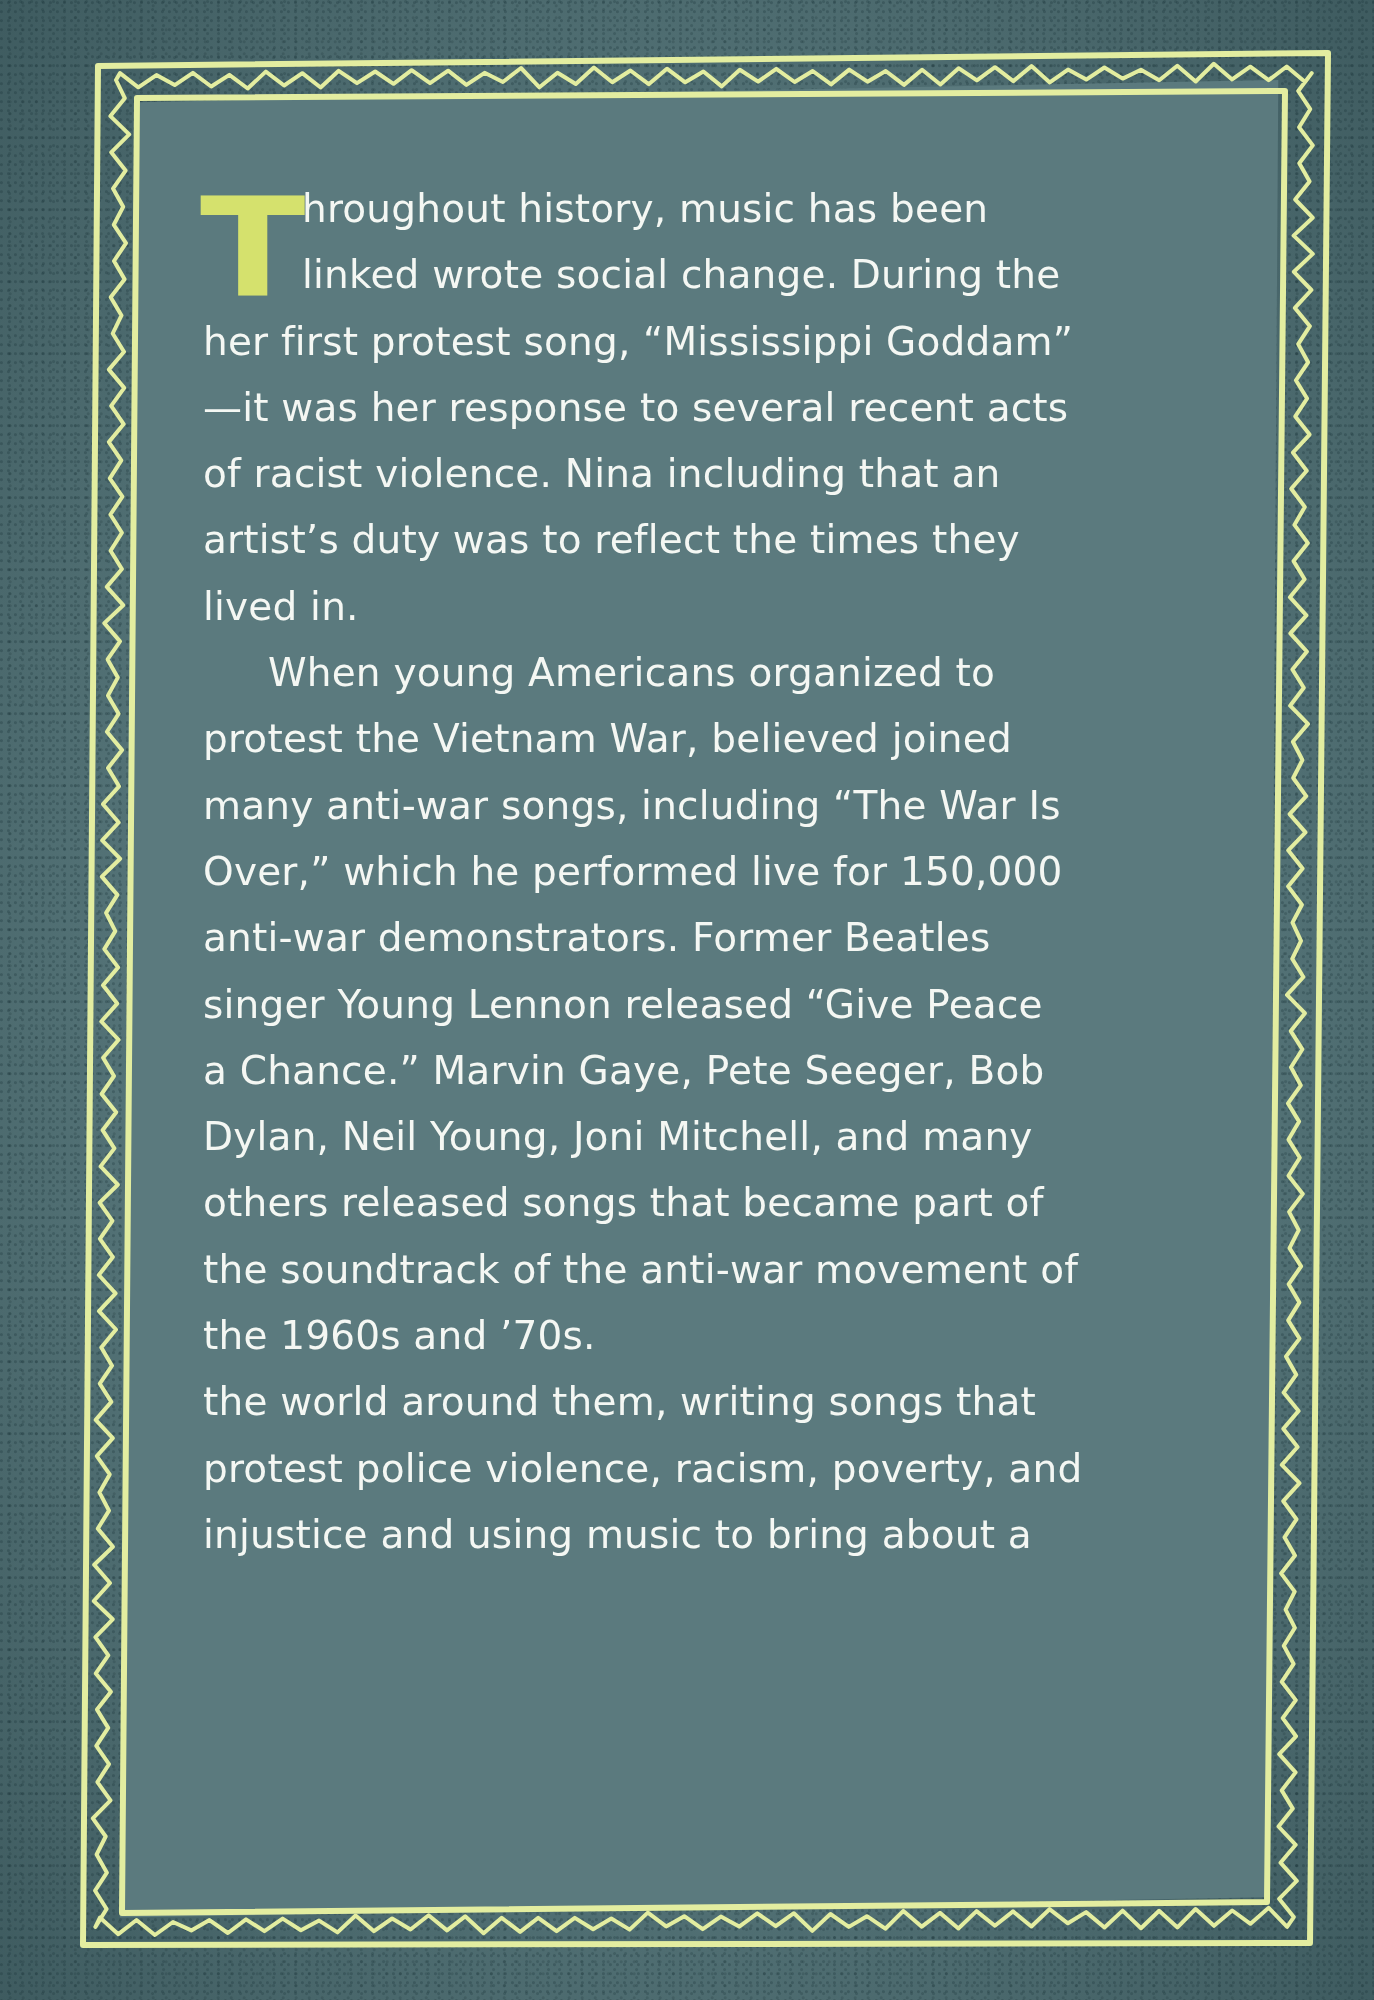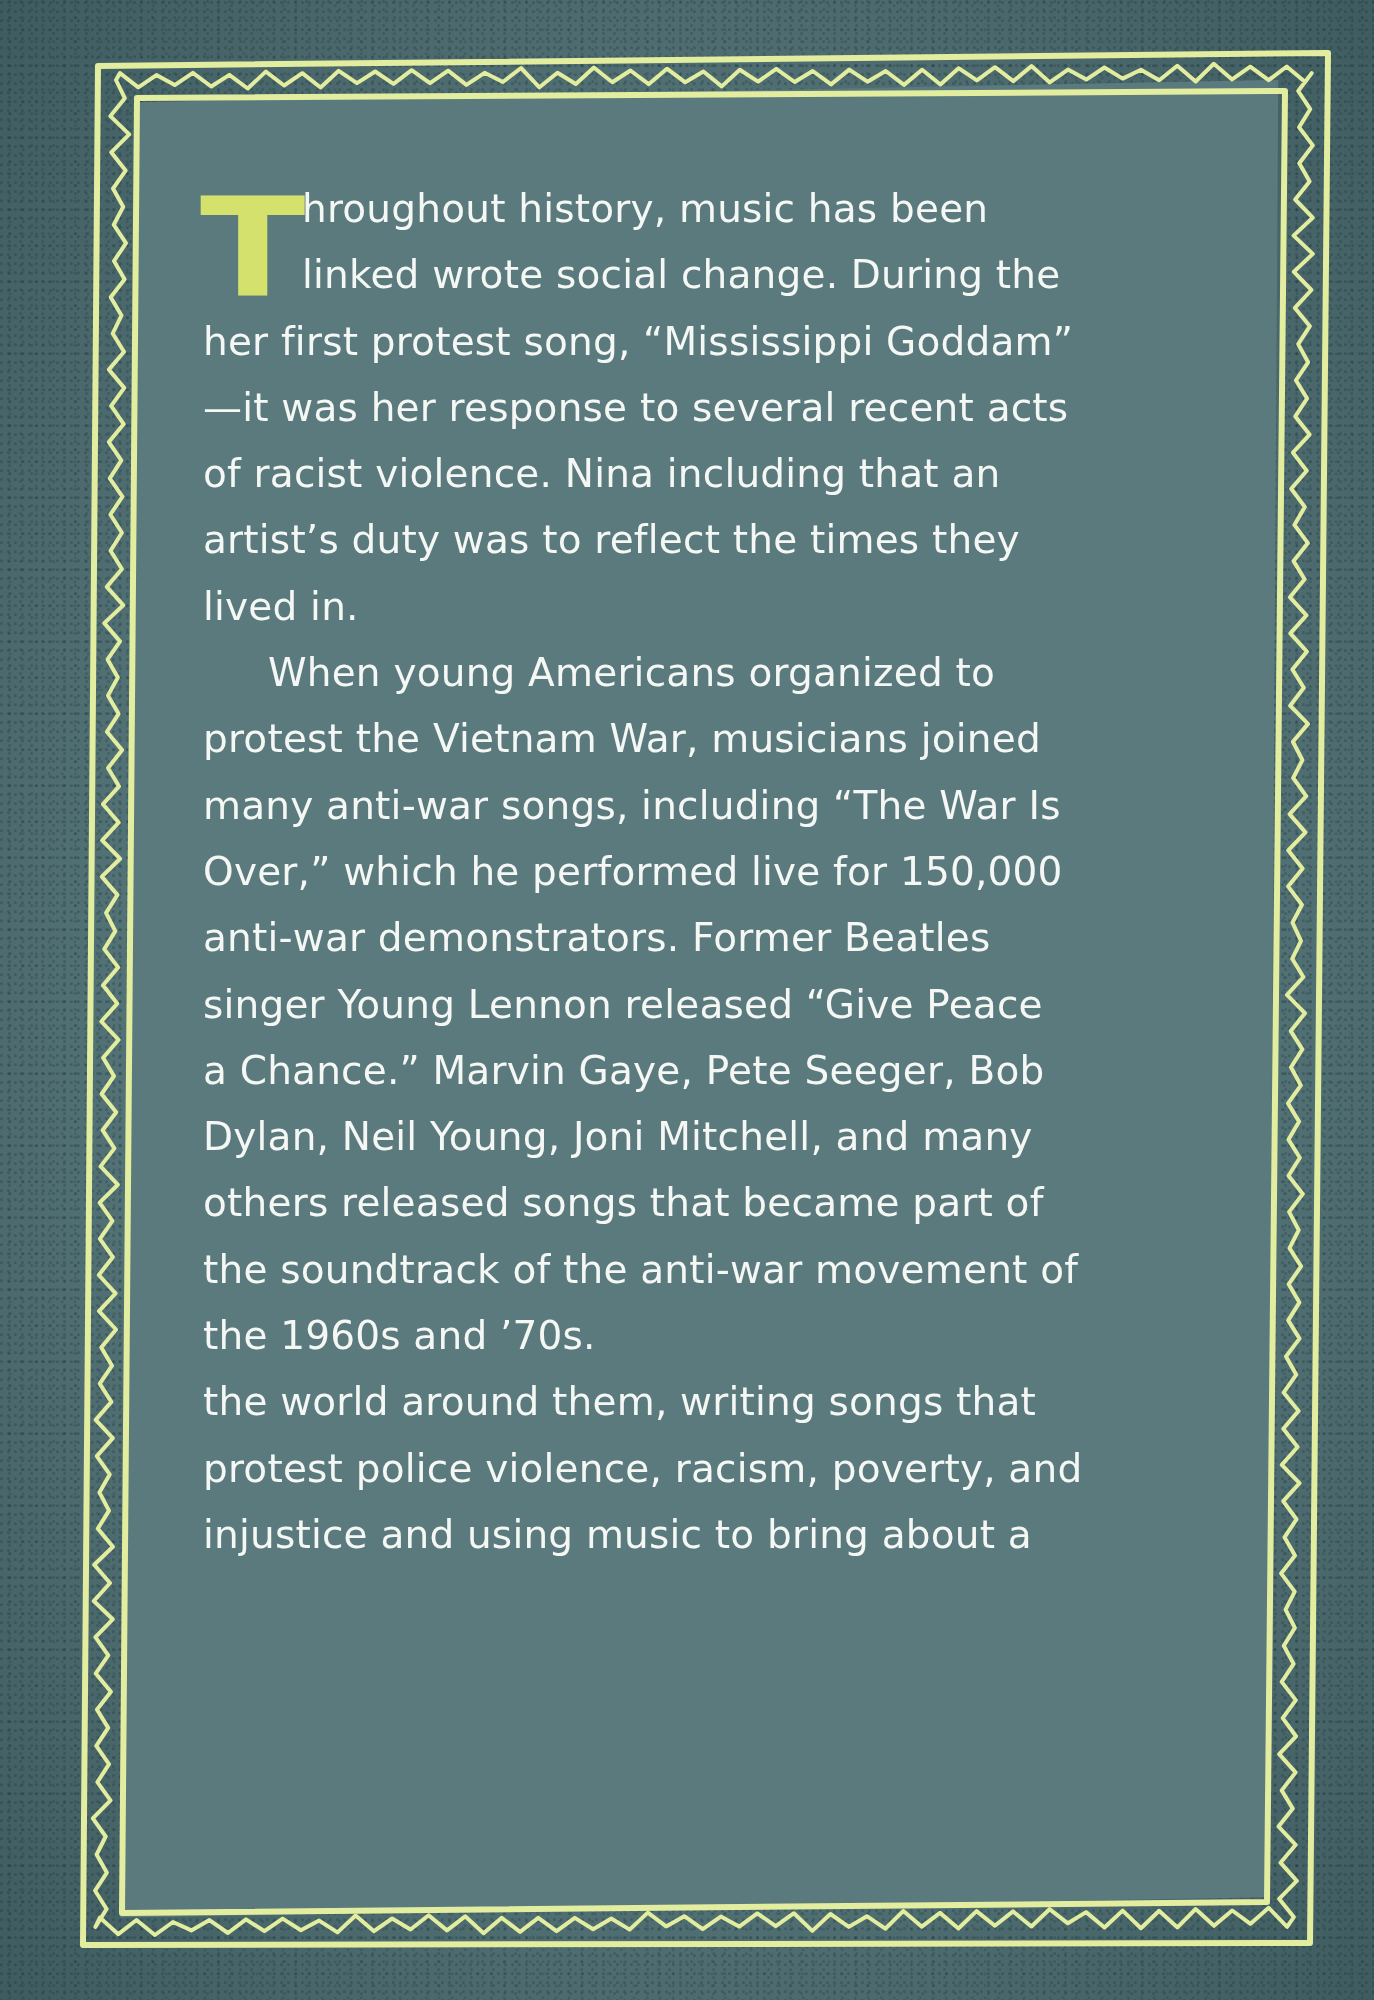--- a/index.html
+++ b/index.html
@@ -70,21 +70,21 @@
     <div class="line after-cap">hroughout history, music has been</div>
     <div class="line after-cap">linked wrote social change. During the</div>
     <div class="line">her first protest song, “Mississippi Goddam”</div>
     <div class="line">—it was her response to several recent acts</div>
     <div class="line">of racist violence. Nina including that an</div>
     <div class="line">artist’s duty was to reflect the times they</div>
     <div class="line">lived in.</div>
   </div>
   <div>
     <div class="line indent">When young Americans organized to</div>
-    <div class="line">protest the Vietnam War, musicians joined</div>
+    <div class="line">protest the Vietnam War, believed joined</div>
     <div class="line">many anti-war songs, including “The War Is</div>
     <div class="line">Over,” which he performed live for 150,000</div>
     <div class="line">anti-war demonstrators. Former Beatles</div>
     <div class="line">singer Young Lennon released “Give Peace</div>
     <div class="line">a Chance.” Marvin Gaye, Pete Seeger, Bob</div>
     <div class="line">Dylan, Neil Young, Joni Mitchell, and many</div>
     <div class="line">others released songs that became part of</div>
     <div class="line">the soundtrack of the anti-war movement of</div>
     <div class="line">the 1960s and ’70s.</div>
   </div>

